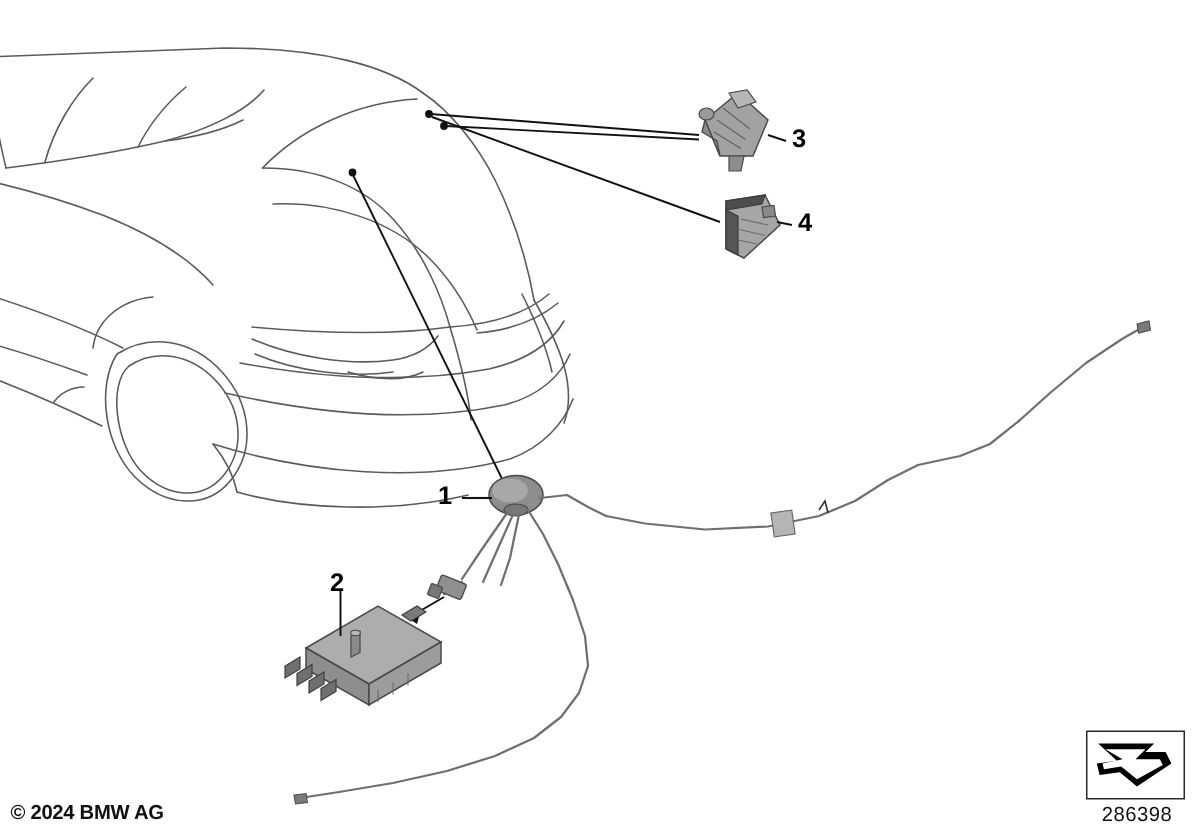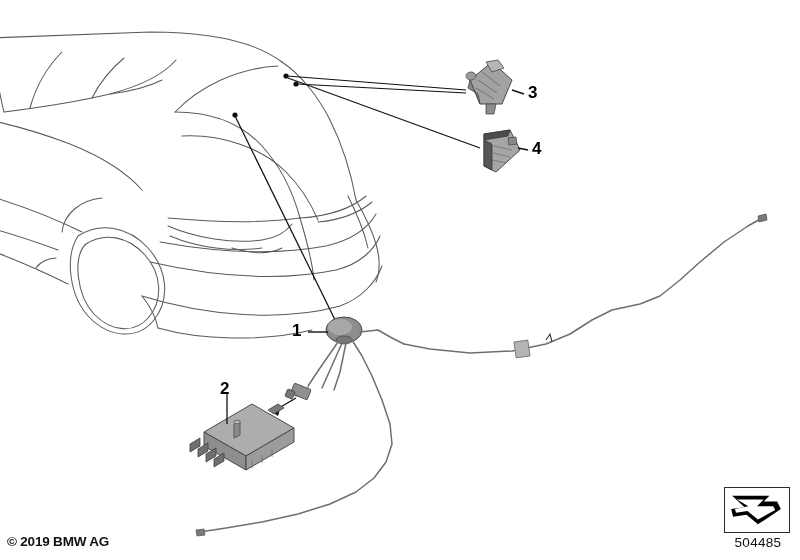--- a/index.html
+++ b/index.html
@@ -260,25 +260,25 @@
   </svg>
 
   <div class="callout-num" style="left:292px; top:322px;">1</div>
 
   <div class="callout-num" style="left:220px; top:380px;">2</div>
 
   <div class="callout-num" style="left:528px; top:84px;">3</div>
 
   <div class="callout-num" style="left:532px; top:140px;">4</div>
 
-  <div id="copyright">© 2019 BMW AG</div>
+  <div id="copyright">© 2024 BMW AG</div>
 
   <div id="diagram-ref">
     <div id="ref-icon-box">
       <svg viewBox="0 0 66 46" width="64" height="44">
         <path d="M 7 8 L 46 8 L 40 14 L 54 14 L 58 22 L 34 38 L 22 28 L 8 30 L 6 22 L 20 20 Z" fill="#000000" stroke="none"></path>
         <path d="M 12 12 L 40 12 L 33 19 L 50 19 L 52 23 L 34 33 L 23 24 L 11 26 L 10 22 L 24 19 Z" fill="#ffffff" stroke="none"></path>
       </svg>
     </div>
-    <div id="ref-number">504485</div>
+    <div id="ref-number">286398</div>
   </div>
 
 </div>
 
 </body></html>

